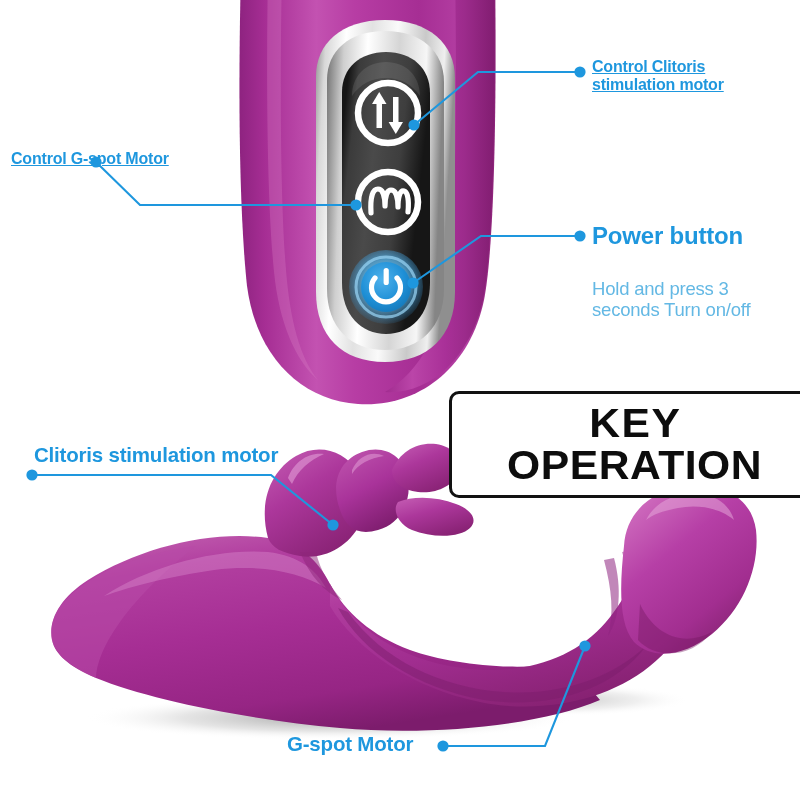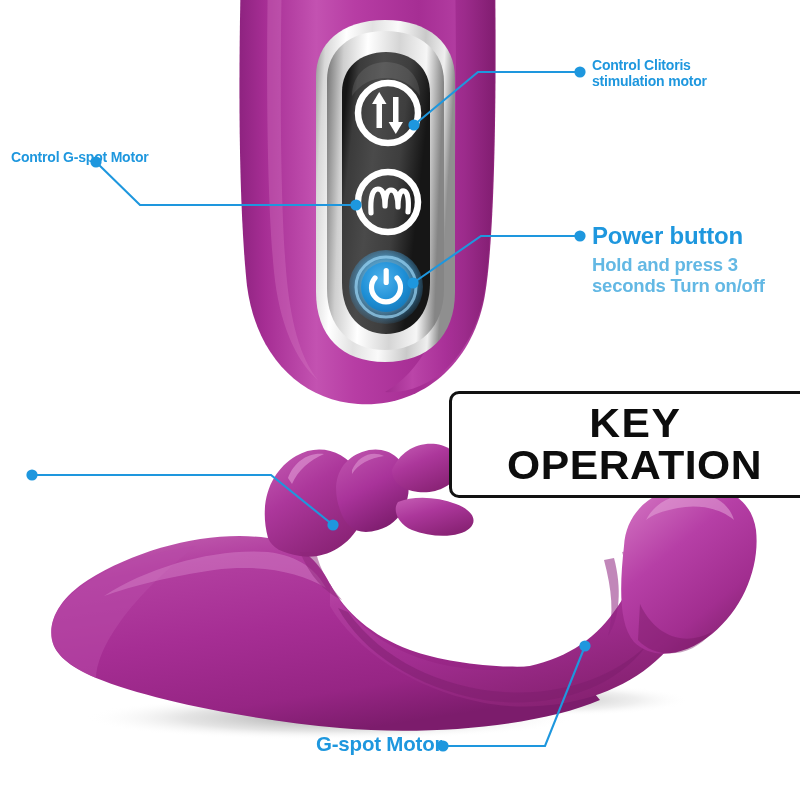--- a/index.html
+++ b/index.html
@@ -35,41 +35,42 @@
   .callout {
     position: absolute;
     color: #1E97DE;
     font-family: "Liberation Sans", sans-serif;
     font-weight: 600;
     letter-spacing: -0.2px;
     line-height: 1.12;
     white-space: pre-line;
   }
   .callout.lbl-20 { font-size: 20.5px; }
-  .callout.lbl-22 { font-size: 14px; }
+  .callout.lbl-22 { font-size: 16px; text-decoration: underline; }
   .callout.lbl-24 { font-size: 24px; font-weight: 700; }
 
   .sub {
     position: absolute;
     color: #63B8E4;
     font-family: "Liberation Sans", sans-serif;
-    font-weight: 700;
+    font-weight: 400;
     font-size: 18.5px;
     line-height: 1.14;
     letter-spacing: -0.2px;
     white-space: pre-line;
+    margin-top: 24px;
   }
 
   
   #lbl-ctrl-gspot      { left: 11px;  top: 122px; margin-top: 28px; }
   #lbl-ctrl-clit       { left: 592px; top: 58px;  }
   #lbl-power           { left: 592px; top: 223px; text-align: center; }
   #sub-power           { left: 592px; top: 254px; }
   #lbl-clit-motor      { left: 34px;  top: 444px; }
-  #lbl-gspot-motor     { left: 316px; top: 733px; }
+  #lbl-gspot-motor     { left: 287px; top: 733px; }
 
   
   #key-op-box {
     position: absolute;
     left: 449px;
     top: 391px;
     width: 372px;
     height: 107px;
     border: 3px solid #111111;
     border-radius: 10px;
@@ -382,20 +383,21 @@
   <div class="callout lbl-22" id="lbl-ctrl-gspot">Control G-spot Motor</div>
 
   <div class="callout lbl-22" id="lbl-ctrl-clit">Control Clitoris
 stimulation motor</div>
 
   <div class="callout lbl-24" id="lbl-power">Power button</div>
 
   <div class="sub" id="sub-power">Hold and press 3
 seconds Turn on/off</div>
 
+  <div class="callout lbl-20" id="lbl-clit-motor">Clitoris stimulation motor</div>
 
   <div class="callout lbl-20" id="lbl-gspot-motor">G-spot Motor</div>
 
   <div id="key-op-box">
     <div class="ko-line l1">KEY</div>
     <div class="ko-line l2">OPERATION</div>
   </div>
 
 </div>
 

